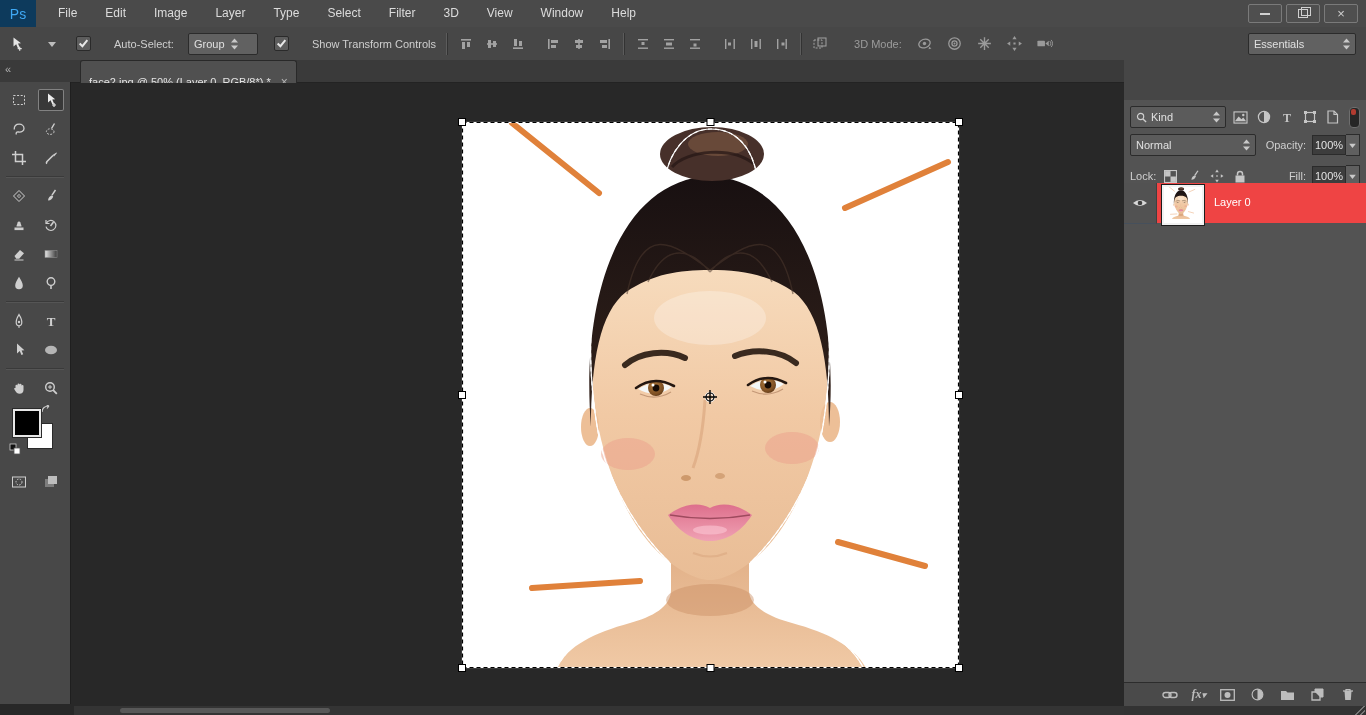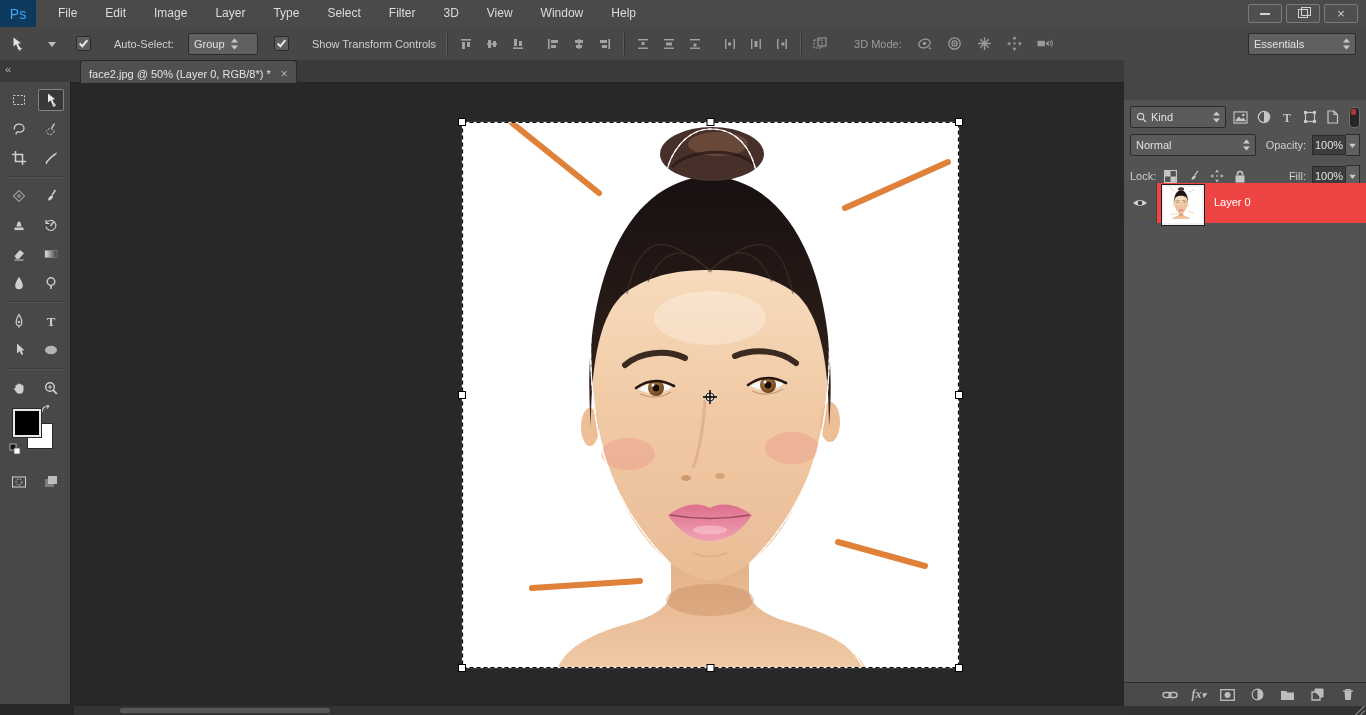--- a/index.html
+++ b/index.html
@@ -21,21 +21,21 @@
   .checkbox{width:13px;height:13px;background:#5d5d5d;border:1px solid #2a2a2a;border-radius:2px;display:flex;align-items:center;justify-content:center}
   .ddbtn{height:20px;background:#616161;border:1px solid #2b2b2b;border-radius:2px;display:flex;align-items:center;
          padding:0 5px;gap:6px;color:#e0e0e0}
   .vsep{width:1px;height:22px;background:#5c5c5c;margin:0 10px;box-shadow:1px 0 0 #333}
   .aicon{width:17px;height:17px;display:flex;align-items:center;justify-content:center}
   .label{color:#cfcfcf}
   .dim{color:#9b9b9b}
   
   .strip{position:absolute;left:0;top:60px;width:1366px;height:22px;background:#3a3a3a;border-bottom:1px solid #232323}
   .doctab{position:absolute;left:80px;top:0;height:21px;background:#505050;border:1px solid #292929;border-bottom:none;
-          border-radius:3px 3px 0 0;display:flex;align-items:center;padding:2px 8px;gap:10px;color:#e3e3e3}
+          border-radius:3px 3px 0 0;display:flex;align-items:center;padding:10px 8px;gap:10px;color:#e3e3e3}
   .tabclose{color:#b5b5b5;font-size:12px;line-height:1;cursor:default}
   
   .toolbar{position:absolute;left:0;top:82px;width:70px;height:622px;background:#484848;border-right:1px solid #1f1f1f}
   .toolrow{display:flex;justify-content:center;gap:6px;margin-top:7px}
   .tool{width:26px;height:22px;display:flex;align-items:center;justify-content:center;border-radius:2px}
   .tool.selected{background:#383838;box-shadow:0 0 0 1px #828282 inset}
   .tooldiv{height:1px;background:#3a3a3a;border-bottom:1px solid #555;margin:7px 6px 0 6px}
   .swatches{position:relative;width:44px;height:44px;margin:10px auto 0 auto}
   .fg{position:absolute;left:0;top:0;width:24px;height:24px;background:#000;border:2px solid #e8e8e8;box-shadow:0 0 0 1px #2a2a2a}
   .bg{position:absolute;left:14px;top:14px;width:24px;height:24px;background:#fff;border:1px solid #2a2a2a}

